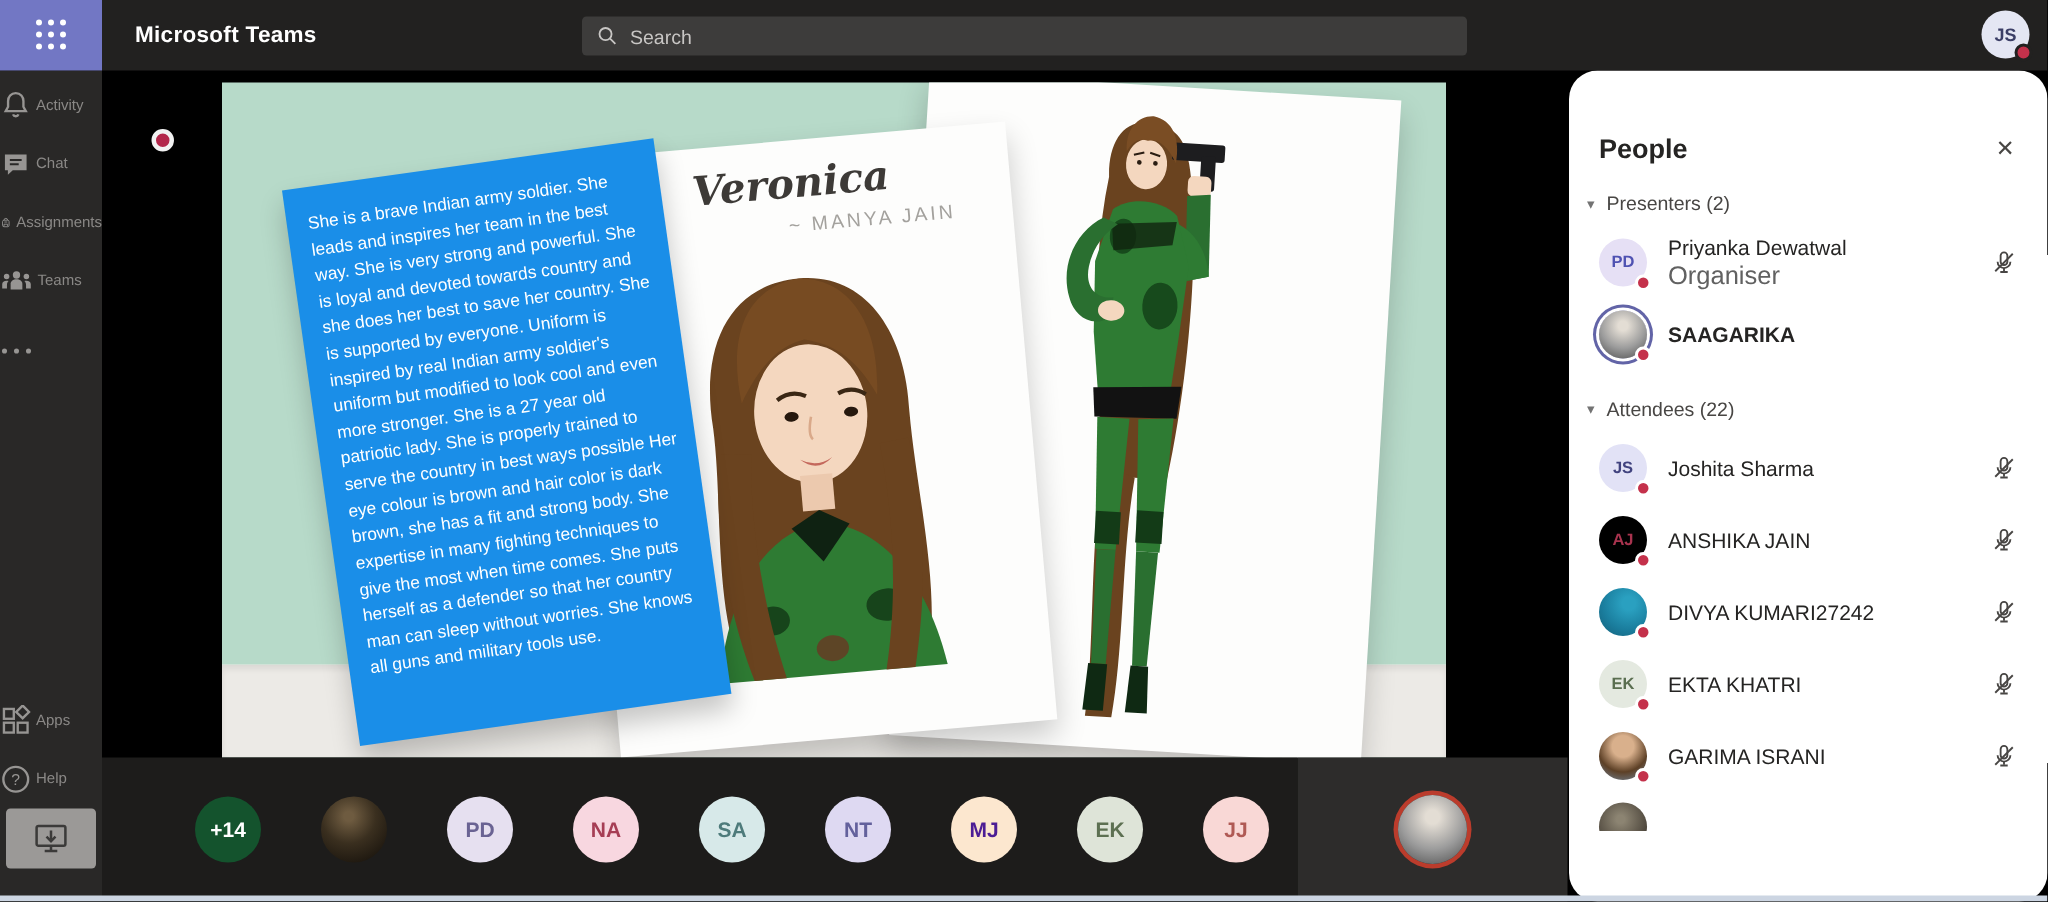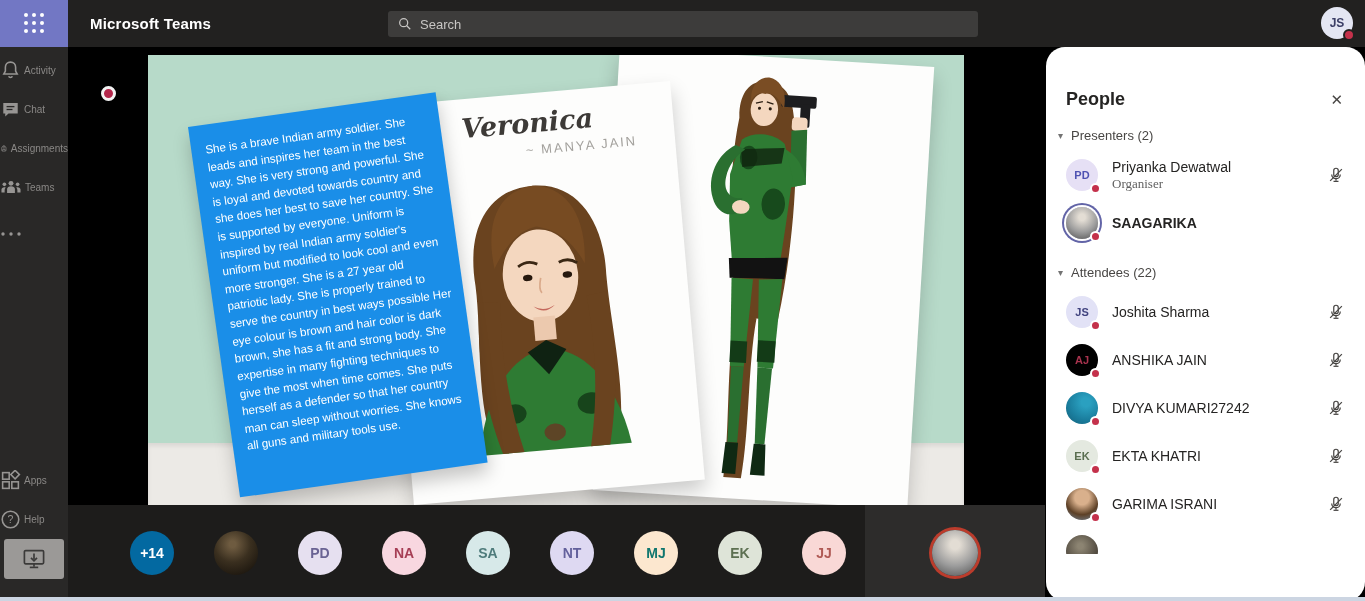--- a/index.html
+++ b/index.html
@@ -71,21 +71,21 @@
   .section-header { display:flex; align-items:center; gap:8px; padding:18px 20px 8px 12px; font-size:13px; color:#484644; cursor:pointer; }
   .chev { font-size:10px; color:#737373; }
   .prow { display:flex; align-items:center; padding:7px 20px 7px 20px; height:48px; cursor:pointer; }
   .av-wrap { position:relative; width:32px; height:32px; min-width:32px; }
   .av { position:absolute; inset:0; border-radius:50%; display:flex; align-items:center; justify-content:center; font-size:11px; font-weight:bold; }
   .av.ring { box-shadow:0 0 0 2px #fff, 0 0 0 4px #6264a7; }
   .status-dot { position:absolute; right:-3px; bottom:-3px; width:11px; height:11px; border-radius:50%; background:#c4314b; border:2px solid #fff; }
   .prow .names { margin-left:14px; flex:1; overflow:hidden; }
   .pname { font-size:14px; color:#252423; white-space:nowrap; }
   .pname.bold { font-weight:bold; }
-  .psub { font-size:13px; color:#616161; margin-top:1px;font-family:Liberation Serif, serif; }
+  .psub { font-size:17px; color:#616161; margin-top:1px; }
   .mic { margin-left:8px; min-width:18px; cursor:pointer; }
   .prow.partial { height:26px; overflow:hidden; align-items:flex-start; }
 
   .bottom-line { position:absolute; left:0; bottom:0; width:1365px; height:4px; background:#ccd5e2; z-index:60; }
 </style>
 </head>
 <body>
 
 <div class="screen">
 
@@ -250,27 +250,27 @@
       </div>
 
       <div class="bluebox">
         <p>She is a brave Indian army soldier. She leads and inspires her team in the best way. She is very strong and powerful. She is loyal and devoted towards country and she does her best to save her country. She is supported by everyone. Uniform is inspired by real Indian army soldier's uniform but modified to look cool and even more stronger. She is a 27 year old patriotic lady. She is properly trained to serve the country in best ways possible Her eye colour is brown and hair color is dark brown, she has a fit and strong body. She expertise in many fighting techniques to give the most when time comes. She puts herself as a defender so that her country man can sleep without worries. She knows all guns and military tools use.</p>
       </div>
     </div>
   </main>
 
   <div class="bottombar">
     <div class="bb-left" id="participant-row">
-        <div class="pav" style="background: #0369a1; color: rgb(255, 255, 255);">+14</div>
+        <div class="pav" style="background: #14532d; color: rgb(255, 255, 255);">+14</div>
         <div class="pav ph-art"></div>
         <div class="pav" style="background: rgb(230, 224, 240); color: rgb(106, 99, 147);">PD</div>
         <div class="pav" style="background: rgb(248, 215, 224); color: rgb(166, 62, 85);">NA</div>
         <div class="pav" style="background: rgb(215, 233, 233); color: rgb(78, 123, 123);">SA</div>
         <div class="pav" style="background: rgb(222, 217, 242); color: rgb(99, 97, 156);">NT</div>
-        <div class="pav" style="background: rgb(252, 231, 207); color: #0f766e;">MJ</div>
+        <div class="pav" style="background: rgb(252, 231, 207); color: #4c1d95;">MJ</div>
         <div class="pav" style="background: rgb(222, 228, 216); color: rgb(93, 112, 82);">EK</div>
         <div class="pav" style="background: rgb(249, 216, 214); color: rgb(176, 90, 85);">JJ</div>
       </div>
     <div class="bb-right">
       <div class="presenter-av ph-grey"></div>
     </div>
   </div>
 
   <aside class="people">
     <div class="people-head">

